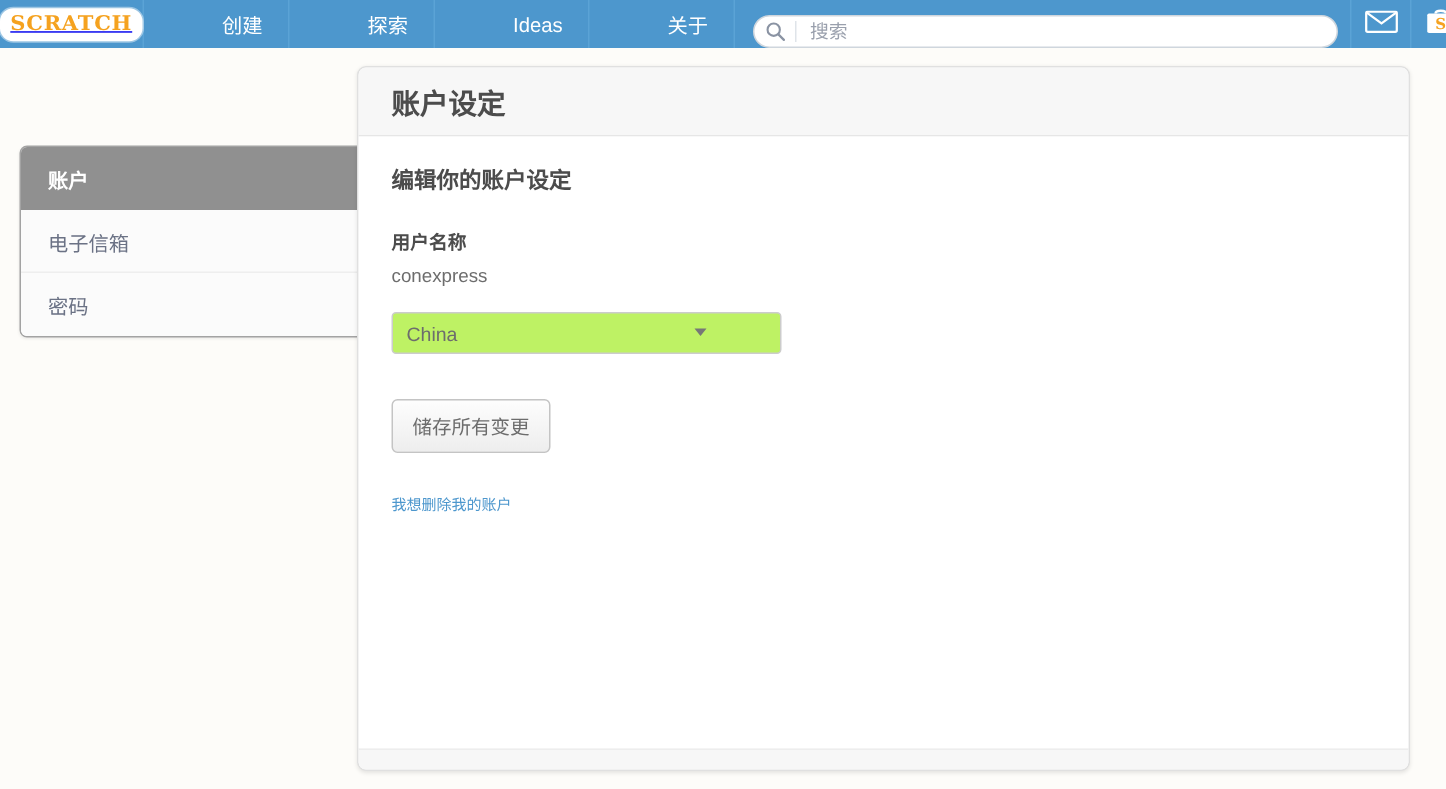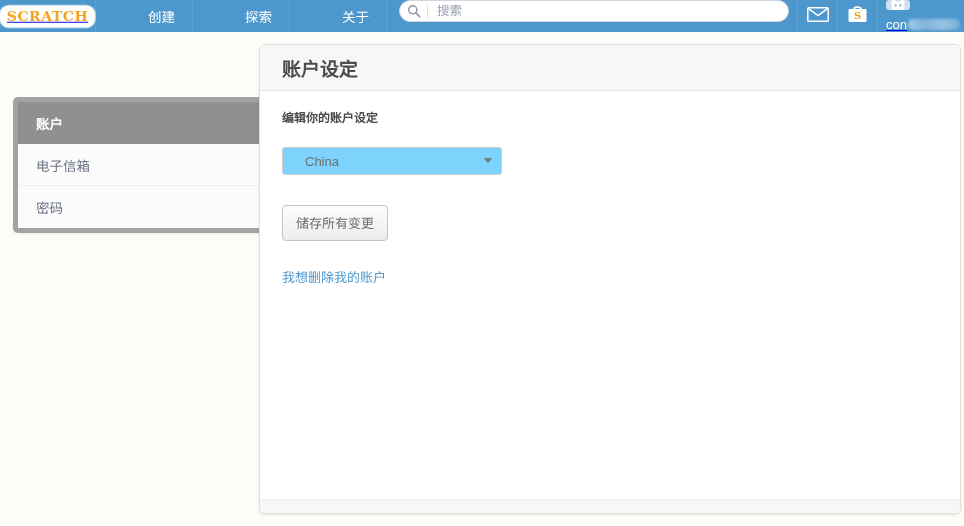--- a/index.html
+++ b/index.html
@@ -59,21 +59,21 @@
     padding: 0 17px;
     color: #ffffff;
     font-size: 13.5px;
     text-decoration: none;
     border-right: 1px solid #5ba3d6;
     white-space: nowrap;
     margin-left: 35px;
   }
   .nav-search-wrap {
     display: flex;
-    align-items: flex-start;
+    align-items: flex-end;
     padding: 0 8px 0 12px;
   }
   .nav-search {
     display: flex;
     align-items: center;
     width: 390px;
     height: 22px;
     background: #ffffff;
     border-radius: 11px;
     border: 1px solid #cfd6dd;
@@ -158,21 +158,21 @@
     background: #fdfcf9;
   }
 
   
   .settings-nav {
     position: absolute;
     left: 13px;
     top: 65px;
     width: 252px;
     background: #ffffff;
-    border: 5px solid #a3a3a3;
+    border: 1px solid #a3a3a3;
     border-radius: 5px;
     box-shadow: 0 1px 2px rgba(0,0,0,0.07);
     overflow: hidden;
     z-index: 5;
   }
   .settings-nav-item {
     height: 42px;
     display: flex;
     align-items: center;
     padding-left: 18px;
@@ -186,21 +186,21 @@
   .settings-nav-item.active {
     background: #909090;
     color: #ffffff;
     font-weight: bold;
     border-bottom-color: #909090;
   }
 
   
   .card {
     position: absolute;
-    left: 259px;
+    left: 238px;
     top: 12px;
     width: 702px;
     height: 470px;
     background: #ffffff;
     border: 1px solid #e0e0e0;
     border-radius: 6px;
     box-shadow: 0 1px 3px rgba(0,0,0,0.10);
     z-index: 20;
     display: flex;
     flex-direction: column;
@@ -224,21 +224,21 @@
     padding: 17px 22px 0 22px;
     background: #ffffff;
   }
   .card-footer {
     height: 14px;
     background: #f7f7f7;
     border-top: 1px solid #ededed;
   }
 
   .section-heading {
-    font-size: 12px;
+    font-size: 15px;
     color: #4c4c4c;
     font-weight: bold;
     margin: 0 0 22px 0;
   }
   .field-label {
     font-size: 12.5px;
     color: #4c4c4c;
     font-weight: bold;
     margin: 0 0 7px 0;
   }
@@ -250,27 +250,27 @@
   .select-box {
     position: relative;
     width: 220px;
     height: 28px;
     margin-bottom: 0;
   }
   .select-box select {
     appearance: none;
     -webkit-appearance: none;
     -moz-appearance: none;
-    width: 220px;
+    width: 260px;
     height: 28px;
-    padding: 0 26px 0 22px;
+    padding: 0 26px 0 9px;
     font-family: "Liberation Sans", sans-serif;
     font-size: 13px;
     color: #6d6d6d;
-    background: #7dd3fc;
+    background: #bef264;
     border: 1px solid #cccccc;
     border-radius: 3px;
     outline: none;
   }
   .select-arrow {
     position: absolute;
     right: 10px;
     top: 11px;
     width: 0; height: 0;
     border-left: 4px solid transparent;
@@ -286,35 +286,36 @@
     font-size: 13px;
     color: #6d6d6d;
     background: linear-gradient(#fdfdfd, #ededed);
     border: 1px solid #c4c4c4;
     border-radius: 4px;
     cursor: pointer;
   }
   .delete-link {
     display: block;
     margin-top: 26px;
-    font-size: 13px;
+    font-size: 10px;
     color: #4d97cd;
     text-decoration: none;
   }
 </style>
 </head>
 <body>
 
 <div class="navbar">
   <div class="nav-left">
     <a class="nav-logo" href="#">
       <span class="logo-glyph">SCRATCH</span>
     </a>
     <a class="nav-item" href="#">创建</a>
     <a class="nav-item" href="#">探索</a>
+    <a class="nav-item" href="#">Ideas</a>
     <a class="nav-item" href="#">关于</a>
     <div class="nav-search-wrap">
       <div class="nav-search">
         <span class="search-ico">
           <svg width="14" height="14" viewBox="0 0 14 14">
             <circle cx="5.8" cy="5.8" r="4.1" fill="none" stroke="#8a93a3" stroke-width="1.4"></circle>
             <line x1="8.9" y1="8.9" x2="12.6" y2="12.6" stroke="#8a93a3" stroke-width="1.5" stroke-linecap="round"></line>
           </svg>
         </span>
         <input class="search-input" type="text" placeholder="搜索" style="">
@@ -365,20 +366,22 @@
 
   <section class="card">
     <div class="card-header">
       <h1 class="card-title">账户设定</h1>
     </div>
 
     <div class="card-body">
       <h2 class="section-heading">编辑你的账户设定</h2>
 
       <div>
+        <div class="field-label">用户名称</div>
+        <div class="field-static">conexpress</div>
       </div>
 
       <div>
         <div class="select-box">
           <select>
             <option>China</option>
           </select>
           <span class="select-arrow"></span>
         </div>
       </div>

